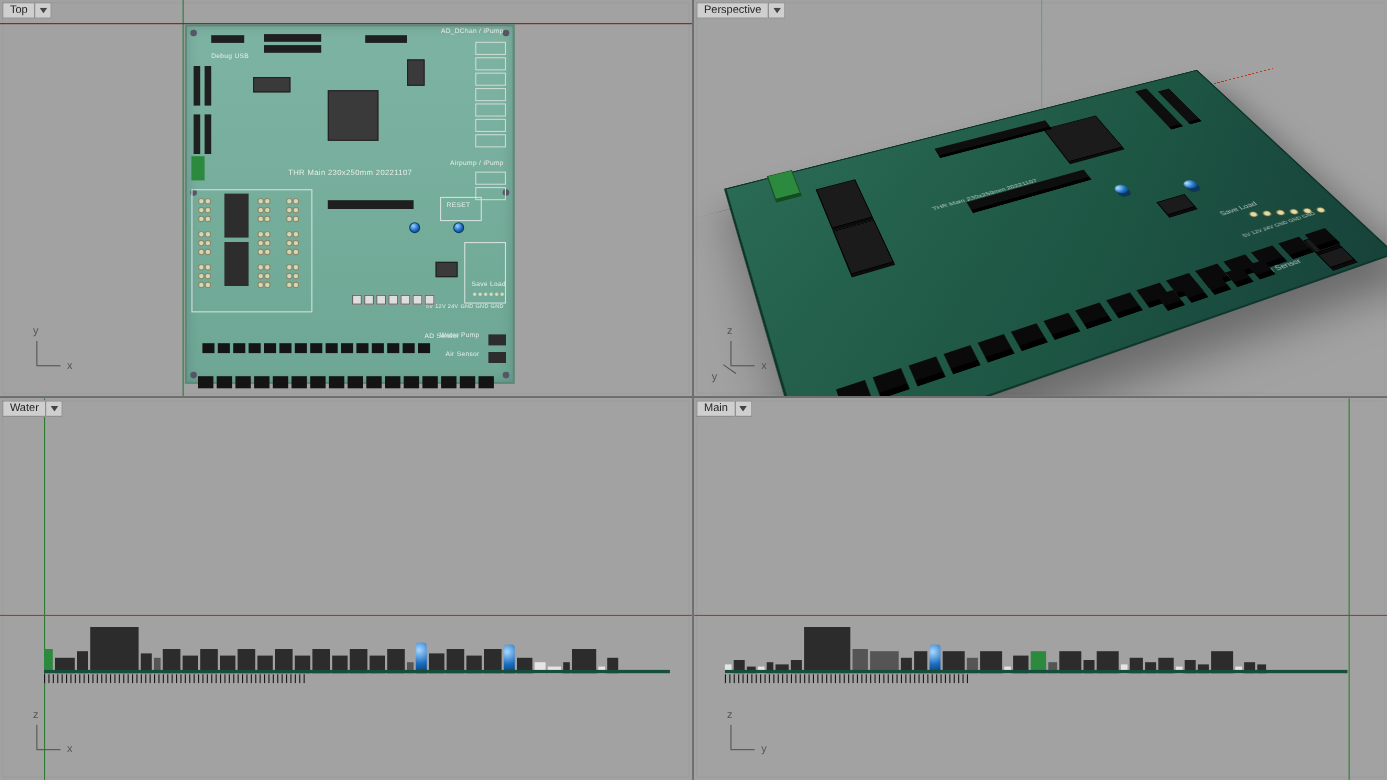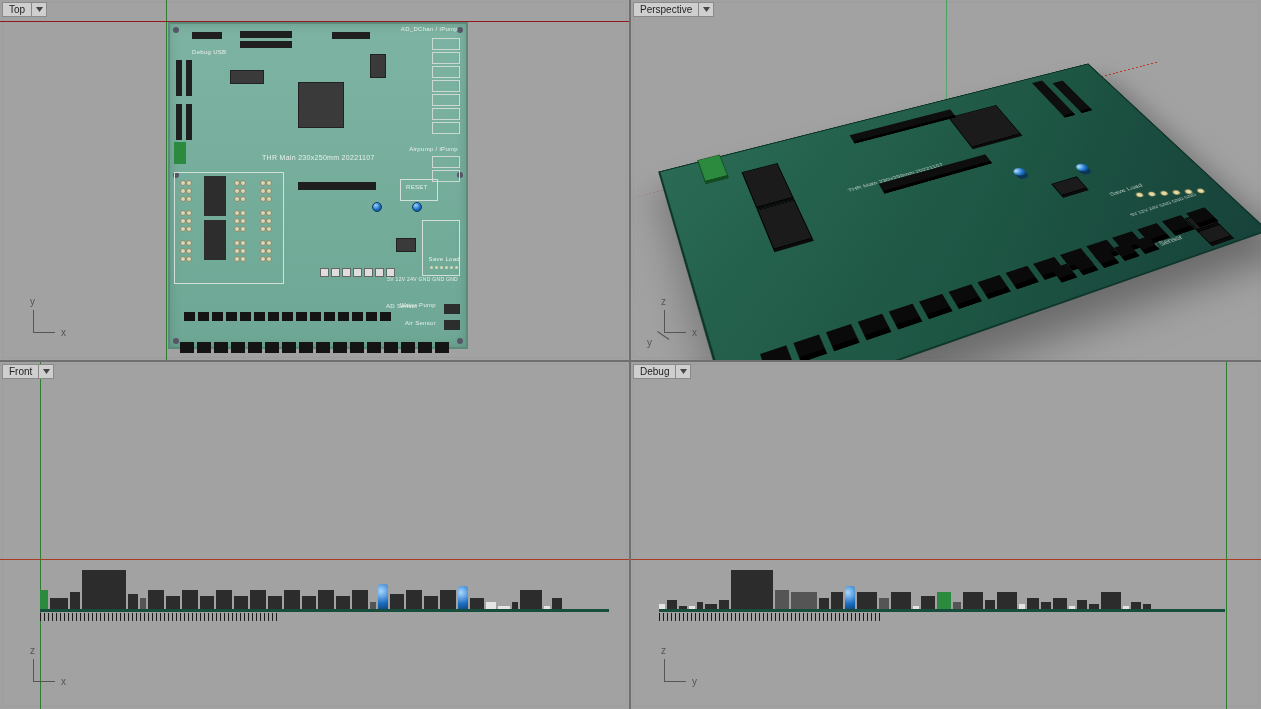--- a/index.html
+++ b/index.html
@@ -626,21 +626,21 @@
       <div class="lab-right">x</div>
       <div class="lab-diag">y</div>
     </div>
   </div>
 
   <div class="gutter-h" style="grid-column:1 / span 3;"></div>
 
   <div class="viewport">
     <div class="vp-border"></div>
     <div class="vp-title">
-      <div class="label">Front</div>
+      <div class="label">Water</div>
       <div class="drop">
         <svg viewBox="0 0 7 5">
             <path d="M0 0 L7 0 L3.5 5 Z" fill="#444"></path>
           </svg>
       </div>
     </div>
 
     <div class="green-v" style="left:40px;"></div>
     <div class="red-h" style="top:197px;"></div>
 
@@ -749,21 +749,21 @@
       <div class="lab-up">z</div>
       <div class="lab-right">x</div>
     </div>
   </div>
 
   <div class="gutter-v"></div>
 
   <div class="viewport">
     <div class="vp-border"></div>
     <div class="vp-title">
-      <div class="label">Debug</div>
+      <div class="label">Main</div>
       <div class="drop">
         <svg viewBox="0 0 7 5">
             <path d="M0 0 L7 0 L3.5 5 Z" fill="#444"></path>
           </svg>
       </div>
     </div>
 
     <div class="green-v" style="right:34px;"></div>
     <div class="red-h" style="top:197px;"></div>
 

